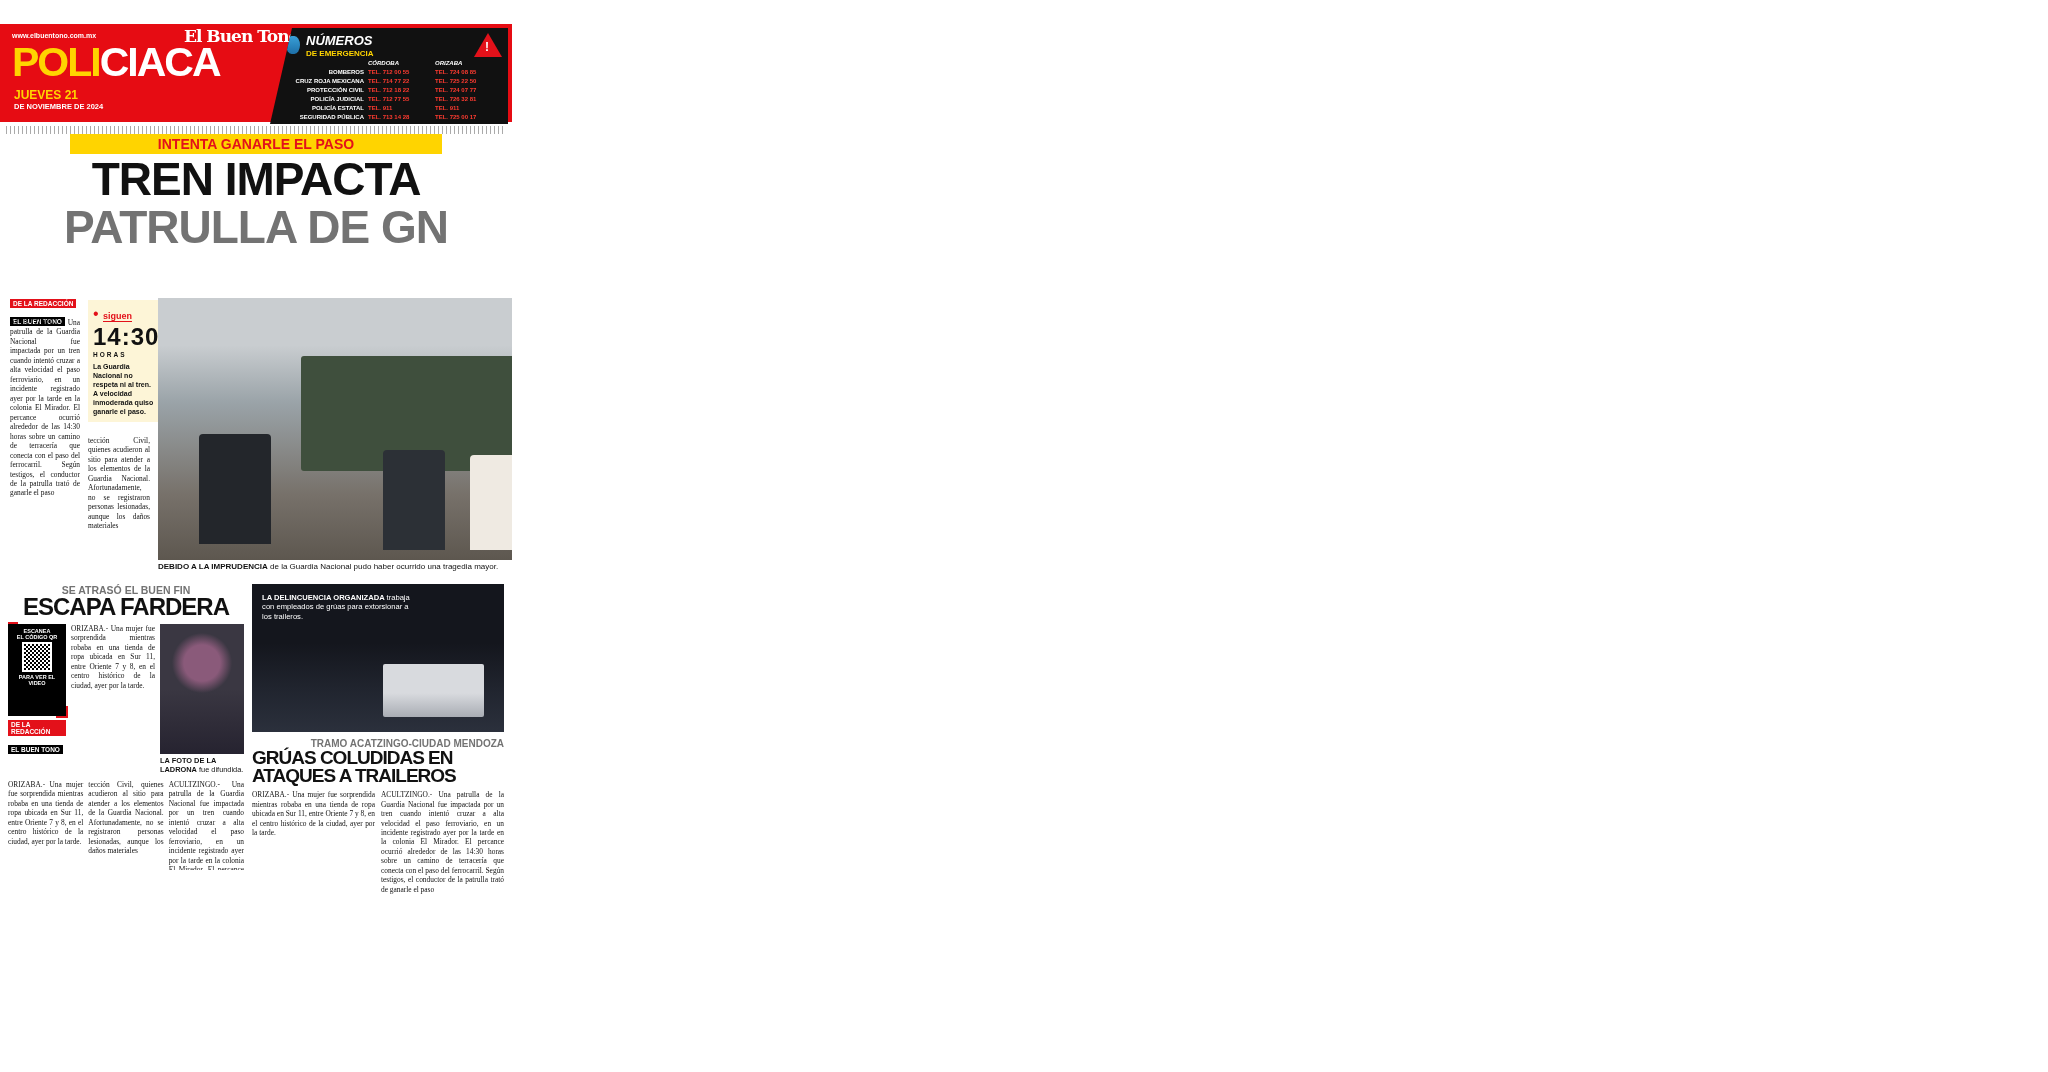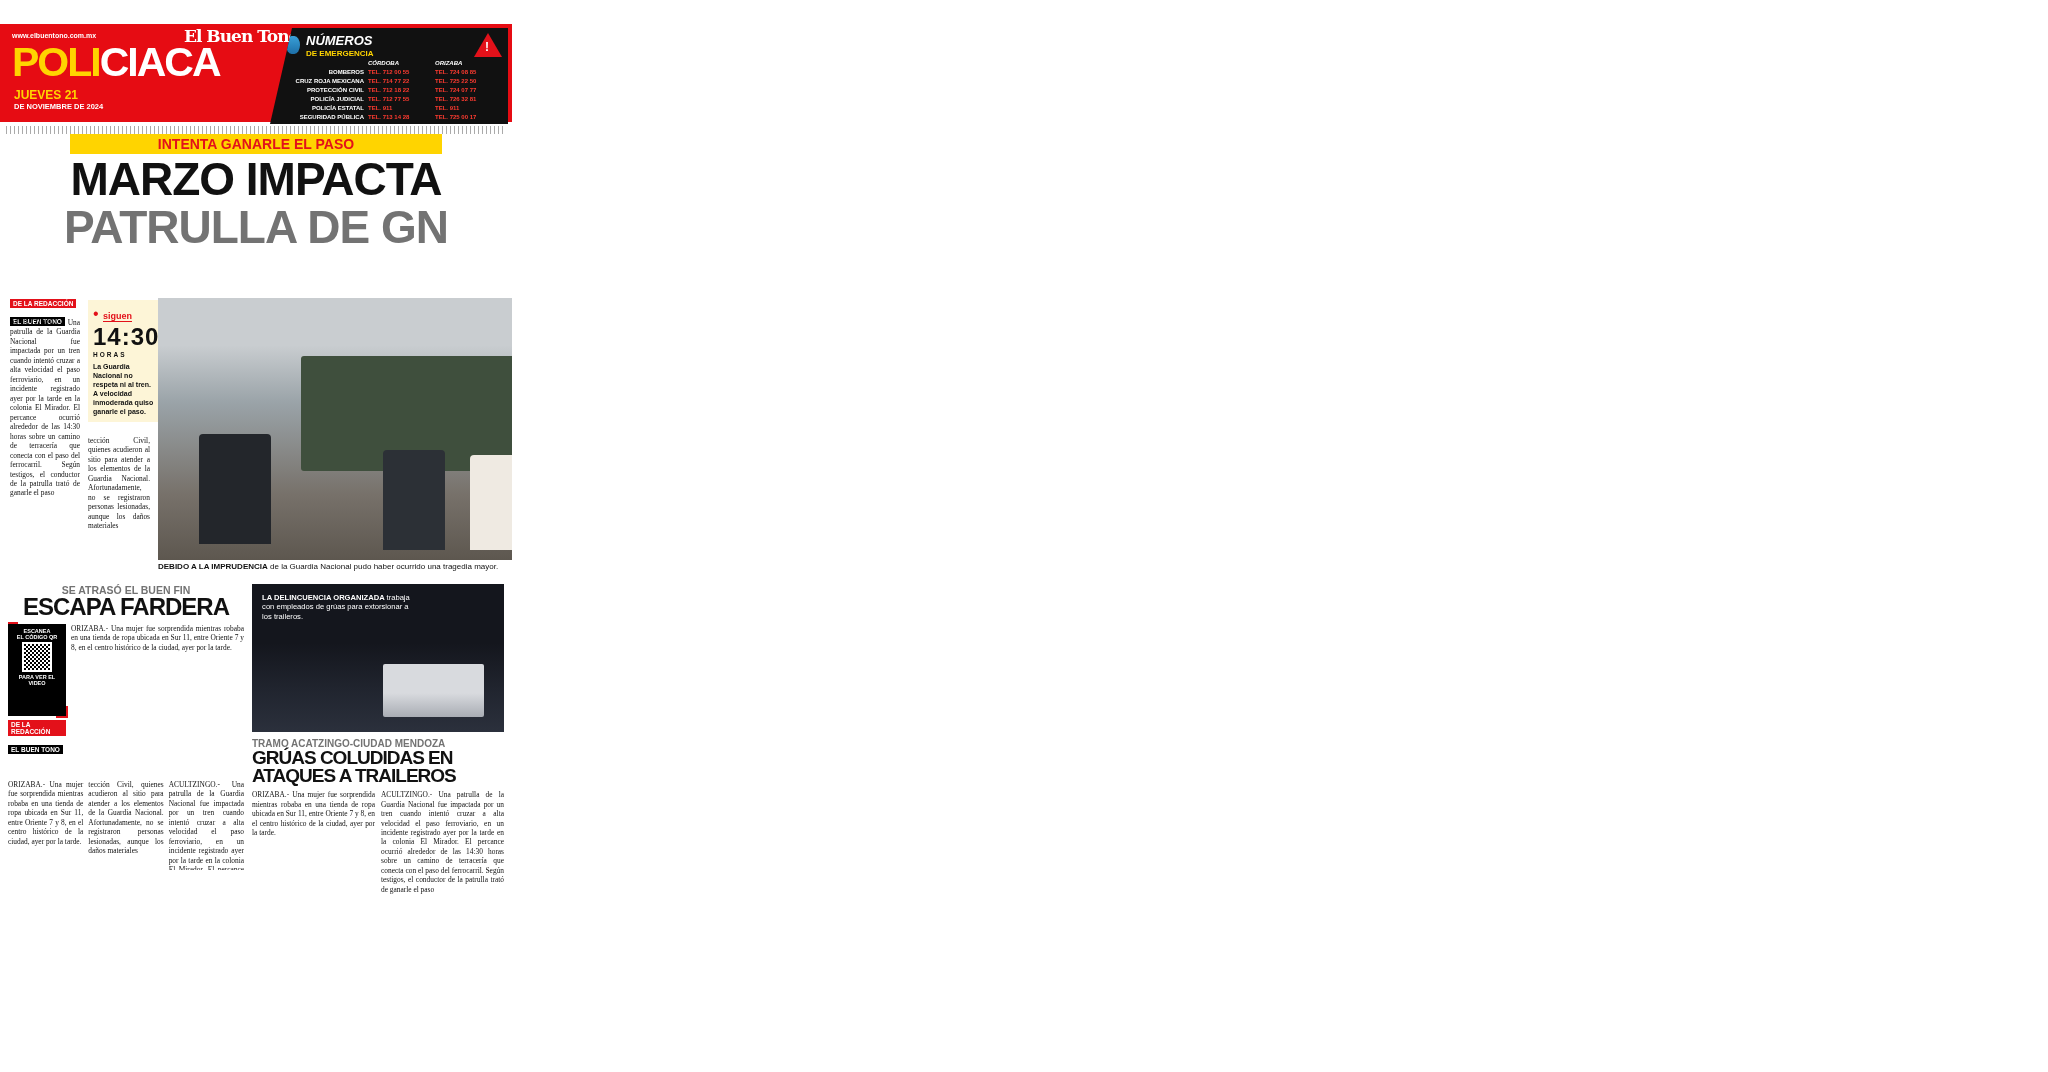--- a/index.html
+++ b/index.html
@@ -576,21 +576,21 @@
         <div class="em-row">
             <div class="em-l">SEGURIDAD PÚBLICA</div>
             <div class="em-a">TEL. 713 14 28</div>
             <div class="em-b">TEL. 725 00 17</div>
           </div>
       </div>
     </div>
     <div class="abs dots" style="top:126px;left:6px;right:6px;"></div>
 
     <div class="abs yellowbar" style="top:134px;left:70px;right:70px;height:20px;font-size:14px;line-height:20px;">INTENTA GANARLE EL PASO</div>
-    <div class="abs megah" style="top:158px;left:0;right:0;font-size:46px;">MARZO IMPACTA</div>
+    <div class="abs megah" style="top:158px;left:0;right:0;font-size:46px;">TREN IMPACTA</div>
     <div class="abs megah red" style="top:206px;left:0;right:0;font-size:46px;">PATRULLA DE GN</div>
 
     <div class="abs" style="top:292px;left:10px;">
       <div class="tagred">DE LA REDACCIÓN</div><br>
       <div class="tagblk">EL BUEN TONO</div>
     </div>
     <div class="abs body" style="top:318px;left:10px;width:70px;height:256px;overflow:hidden;">ACULTZINGO.- Una patrulla de la Guardia Nacional fue impactada por un tren cuando intentó cruzar a alta velocidad el paso ferroviario, en un incidente registrado ayer por la tarde en la colonia El Mirador. El percance ocurrió alrededor de las 14:30 horas sobre un camino de terracería que conecta con el paso del ferrocarril. Según testigos, el conductor de la patrulla trató de ganarle el paso</div>
     <div class="abs cifra" style="top:300px;left:88px;width:62px;">
       <span style="color:#e3111a;">•</span> <span class="cifra-l">siguen</span>
       <div class="cifra-v">14:30</div>
@@ -619,36 +619,40 @@
             <div style="font-size:5.5px;font-weight:bold;">EL CÓDIGO QR</div>
             <div class="qr-sq"></div>
             <div style="font-size:5.5px;font-weight:bold;">PARA VER EL VIDEO</div>
           </div>
           <div style="margin-top:4px;">
             <span class="tagred">DE LA REDACCIÓN</span><br>
             <span class="tagblk">EL BUEN TONO</span>
           </div>
         </div>
         <div class="body" style="flex:1;height:150px;overflow:hidden;">ORIZABA.- Una mujer fue sorprendida mientras robaba en una tienda de ropa ubicada en Sur 11, entre Oriente 7 y 8, en el centro histórico de la ciudad, ayer por la tarde.</div>
+        <div style="flex:0 0 84px;">
+          <div class="ph" style="height:130px;background:radial-gradient(circle at 50% 30%,#8a5a7a 0 18%,rgba(0,0,0,0) 30%),linear-gradient(180deg,#3a3742 0 50%,#262330);"></div>
+          <div class="cap" style="font-size:7.4px;margin-top:2px;"><span class="capb">LA FOTO DE LA LADRONA</span> <span>fue difundida.</span></div>
+        </div>
       </div>
       <div style="display:flex;gap:5px;margin-top:6px;height:90px;overflow:hidden;">
         <div class="body" style="flex:1;">ORIZABA.- Una mujer fue sorprendida mientras robaba en una tienda de ropa ubicada en Sur 11, entre Oriente 7 y 8, en el centro histórico de la ciudad, ayer por la tarde.</div>
         <div class="body" style="flex:1;">tección Civil, quienes acudieron al sitio para atender a los elementos de la Guardia Nacional. Afortunadamente, no se registraron personas lesionadas, aunque los daños materiales</div>
         <div class="body" style="flex:1;">ACULTZINGO.- Una patrulla de la Guardia Nacional fue impactada por un tren cuando intentó cruzar a alta velocidad el paso ferroviario, en un incidente registrado ayer por la tarde en la colonia El Mirador. El percance ocurrió alrededor de las 14:30 horas sobre un camino de terracería que conecta con el paso del ferrocarril. Según testigos, el conductor de la patrulla trató de ganarle el paso</div>
       </div>
     </div>
 
     <div class="abs" style="top:584px;left:252px;right:8px;bottom:10px;overflow:hidden;">
       <div class="ph" style="height:148px;background:linear-gradient(180deg,#14161d 0 40%,#20242e 70%,#2b303c);">
         <div class="abs" style="right:8%;bottom:10%;width:40%;height:36%;background:linear-gradient(180deg,#d8dade 0 55%,#a9adb4);border-radius:2px;"></div>
         <div class="abs" style="left:4%;top:6%;width:60%;color:#fff;font-size:7.6px;font-weight:bold;line-height:1.25;">
           <span>LA DELINCUENCIA ORGANIZADA</span> <span style="font-weight:normal;">trabaja con empleados de grúas para extorsionar a los traileros.</span>
         </div>
       </div>
-      <div class="kick red" style="font-size:10px;text-align:left;margin-top:6px;">TRAMO ACATZINGO-CIUDAD MENDOZA</div>
+      <div class="kick red" style="font-size:10px;text-align:right;margin-top:6px;">TRAMO ACATZINGO-CIUDAD MENDOZA</div>
       <div class="megah" style="font-size:19px;text-align:left;">GRÚAS COLUDIDAS EN</div>
       <div class="megah" style="font-size:19px;text-align:left;">ATAQUES A TRAILEROS</div>
       <div style="display:flex;gap:6px;margin-top:5px;height:220px;overflow:hidden;">
         <div class="body" style="flex:1;">ORIZABA.- Una mujer fue sorprendida mientras robaba en una tienda de ropa ubicada en Sur 11, entre Oriente 7 y 8, en el centro histórico de la ciudad, ayer por la tarde.</div>
         <div class="body" style="flex:1;">ACULTZINGO.- Una patrulla de la Guardia Nacional fue impactada por un tren cuando intentó cruzar a alta velocidad el paso ferroviario, en un incidente registrado ayer por la tarde en la colonia El Mirador. El percance ocurrió alrededor de las 14:30 horas sobre un camino de terracería que conecta con el paso del ferrocarril. Según testigos, el conductor de la patrulla trató de ganarle el paso</div>
       </div>
     </div>
   </div>
 
 </div>

